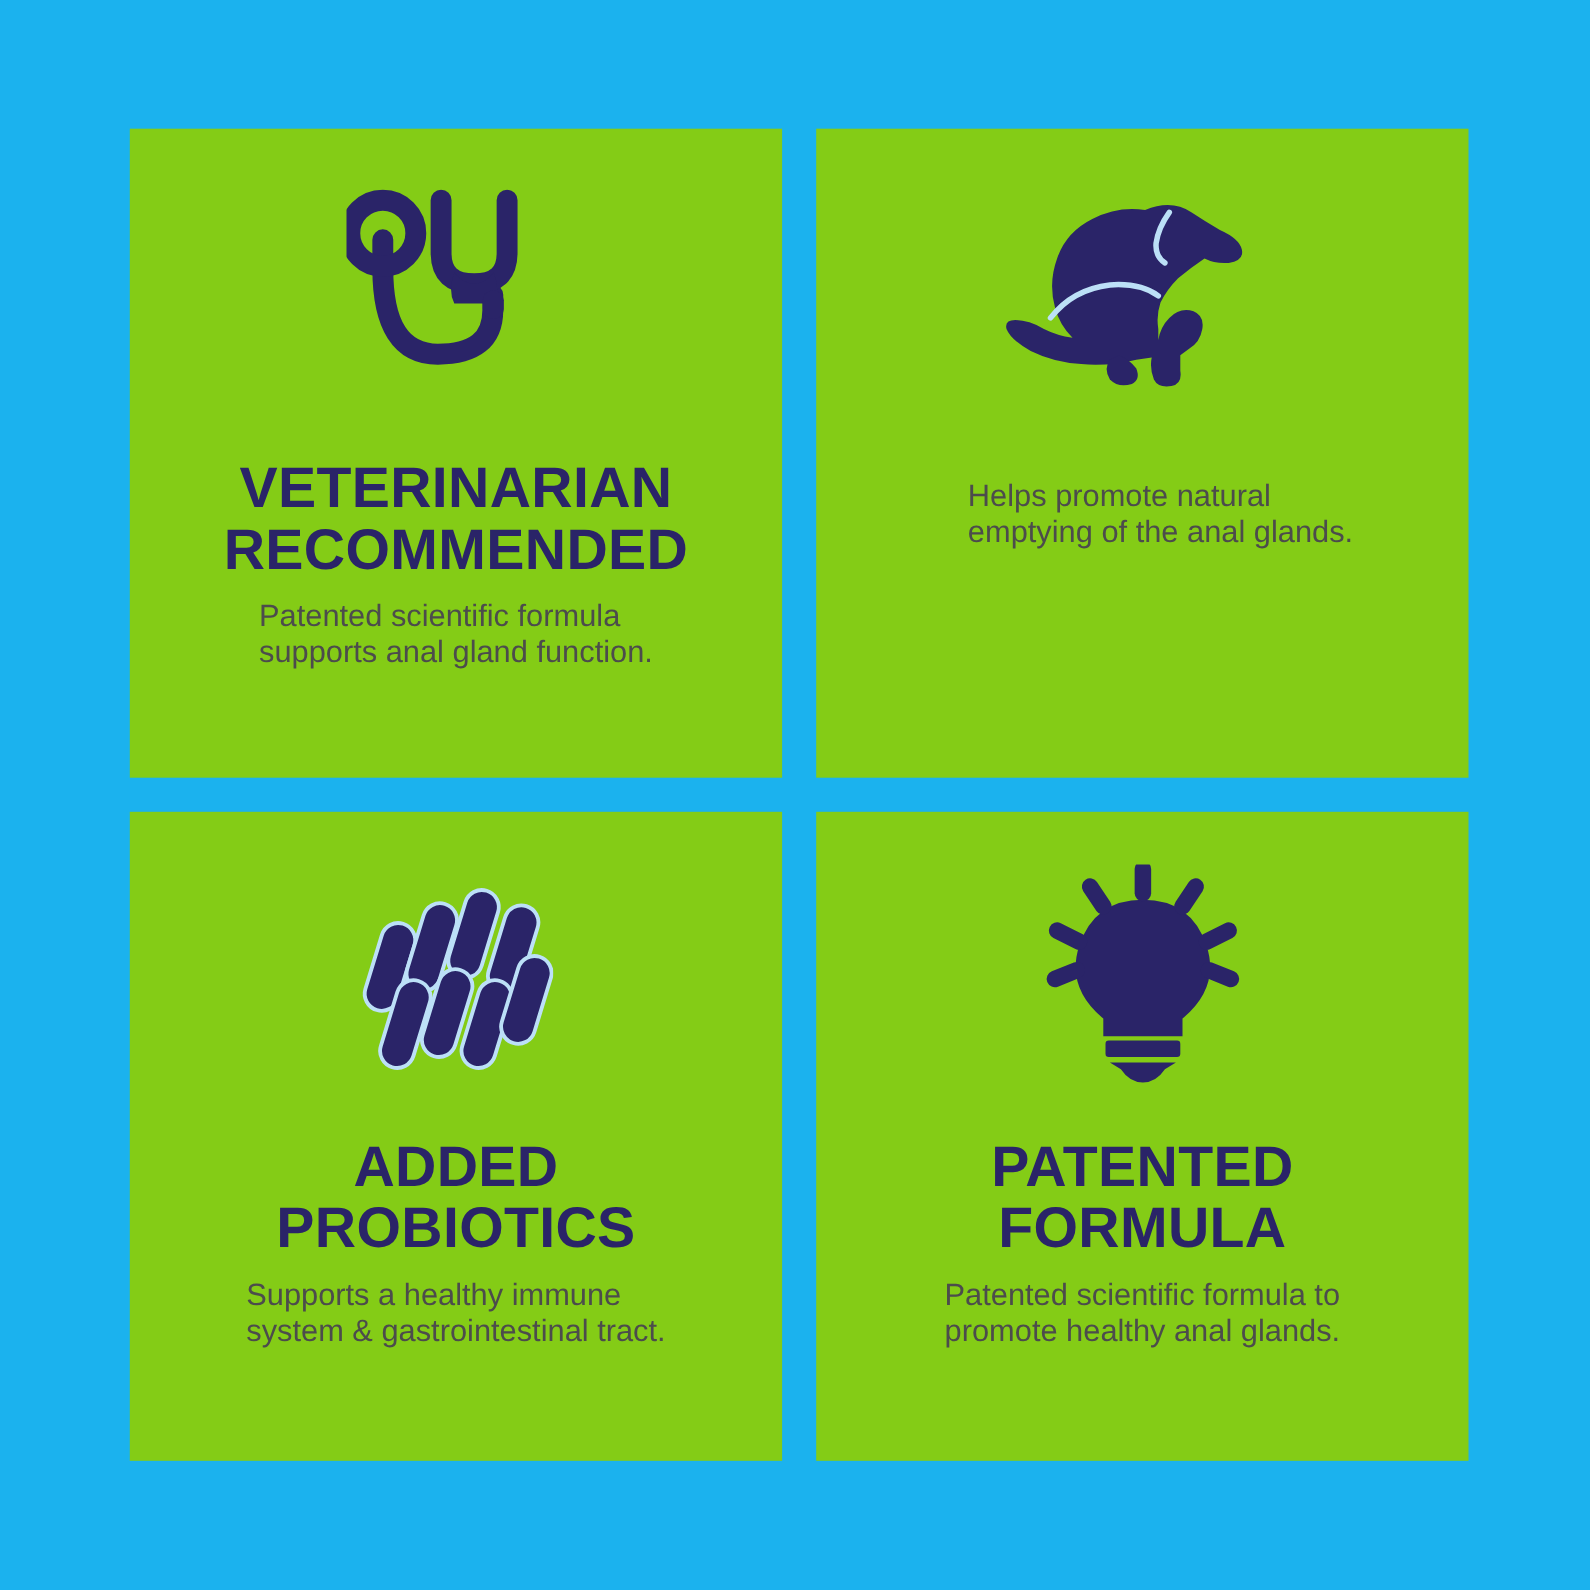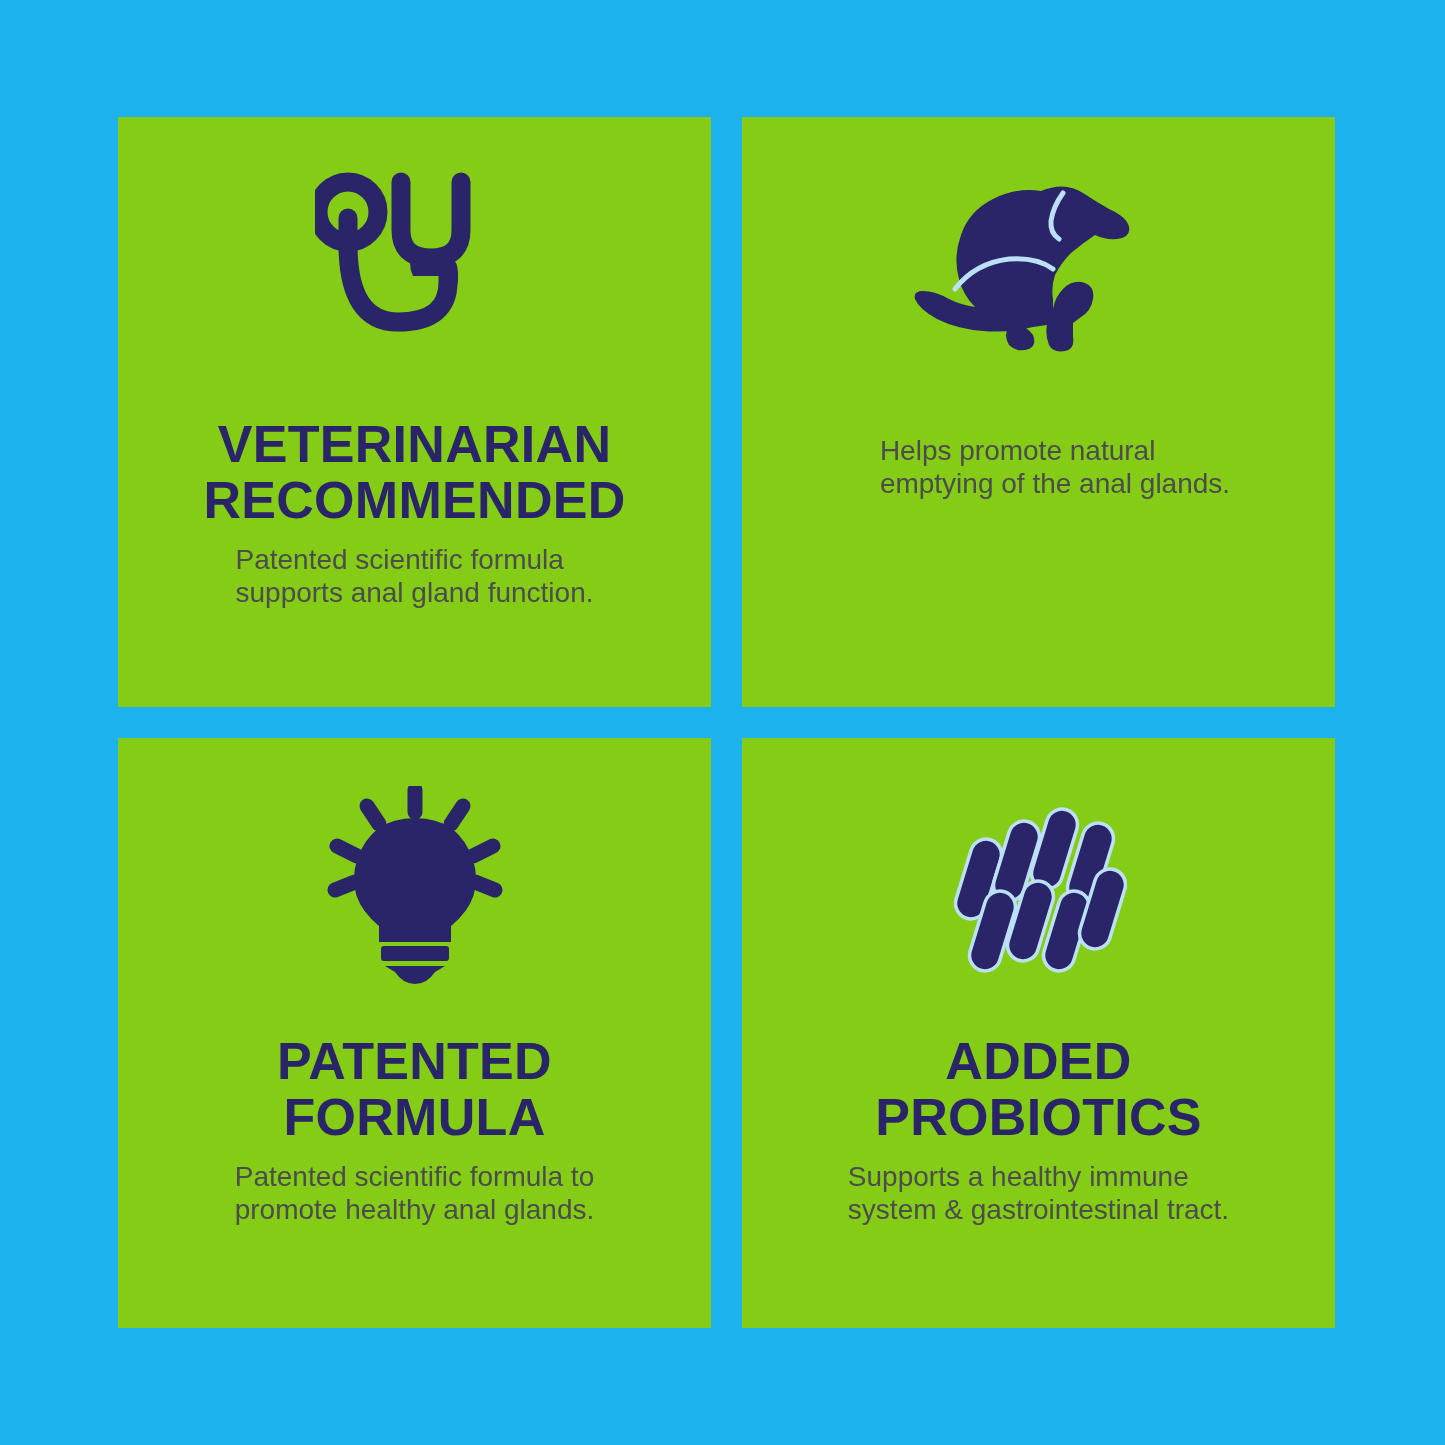--- a/index.html
+++ b/index.html
@@ -153,20 +153,43 @@
         <g fill="none" stroke="#BCE0F7" stroke-width="5" stroke-linecap="round">
           <path d="M150 16 Q140 30 138 44 Q137 56 146 62"></path>
           <path d="M42 112 Q62 86 96 82 Q124 80 140 92"></path>
         </g>
       </svg>
     </div>
     <p class="benefit-desc">Helps promote natural
 emptying of the anal glands.</p>
   </div>
 
+  <div class="benefit-card card-pro">
+    <div class="icon-wrap">
+      <svg width="176" height="176" viewBox="0 0 176 176" aria-hidden="true">
+        <g fill="#2A2468" stroke="#BCE0F7" stroke-width="3.5">
+
+          <rect x="12" y="40" width="31" height="82" rx="15.5" transform="rotate(17 27.5 81)"></rect>
+          <rect x="50" y="22" width="31" height="82" rx="15.5" transform="rotate(17 65.5 63)"></rect>
+          <rect x="88" y="10" width="31" height="82" rx="15.5" transform="rotate(17 103.5 51)"></rect>
+          <rect x="124" y="24" width="31" height="82" rx="15.5" transform="rotate(17 139.5 65)"></rect>
+
+          <rect x="26" y="92" width="31" height="82" rx="15.5" transform="rotate(17 41.5 133)"></rect>
+          <rect x="64" y="82" width="31" height="82" rx="15.5" transform="rotate(17 79.5 123)"></rect>
+          <rect x="100" y="92" width="31" height="82" rx="15.5" transform="rotate(17 115.5 133)"></rect>
+          <rect x="136" y="70" width="31" height="82" rx="15.5" transform="rotate(17 151.5 111)"></rect>
+        </g>
+      </svg>
+    </div>
+    <h2 class="benefit-title">ADDED
+PROBIOTICS</h2>
+    <p class="benefit-desc">Supports a healthy immune
+system &amp; gastrointestinal tract.</p>
+  </div>
+
   <div class="benefit-card card-pat">
     <div class="icon-wrap">
       <svg width="200" height="200" viewBox="0 0 200 200" aria-hidden="true">
         <g fill="#2A2468">
 
           <path d="M100 32
                    Q144 32 158 74
                    Q170 112 136 140
                    L136 156
                    L64 156
@@ -189,36 +212,13 @@
           <line x1="180" y1="104" x2="160" y2="96"></line>
         </g>
       </svg>
     </div>
     <h2 class="benefit-title">PATENTED
 FORMULA</h2>
     <p class="benefit-desc">Patented scientific formula to
 promote healthy anal glands.</p>
   </div>
 
-  <div class="benefit-card card-pro">
-    <div class="icon-wrap">
-      <svg width="176" height="176" viewBox="0 0 176 176" aria-hidden="true">
-        <g fill="#2A2468" stroke="#BCE0F7" stroke-width="3.5">
-
-          <rect x="12" y="40" width="31" height="82" rx="15.5" transform="rotate(17 27.5 81)"></rect>
-          <rect x="50" y="22" width="31" height="82" rx="15.5" transform="rotate(17 65.5 63)"></rect>
-          <rect x="88" y="10" width="31" height="82" rx="15.5" transform="rotate(17 103.5 51)"></rect>
-          <rect x="124" y="24" width="31" height="82" rx="15.5" transform="rotate(17 139.5 65)"></rect>
-
-          <rect x="26" y="92" width="31" height="82" rx="15.5" transform="rotate(17 41.5 133)"></rect>
-          <rect x="64" y="82" width="31" height="82" rx="15.5" transform="rotate(17 79.5 123)"></rect>
-          <rect x="100" y="92" width="31" height="82" rx="15.5" transform="rotate(17 115.5 133)"></rect>
-          <rect x="136" y="70" width="31" height="82" rx="15.5" transform="rotate(17 151.5 111)"></rect>
-        </g>
-      </svg>
-    </div>
-    <h2 class="benefit-title">ADDED
-PROBIOTICS</h2>
-    <p class="benefit-desc">Supports a healthy immune
-system &amp; gastrointestinal tract.</p>
-  </div>
-
 </div>
 
 </body></html>

